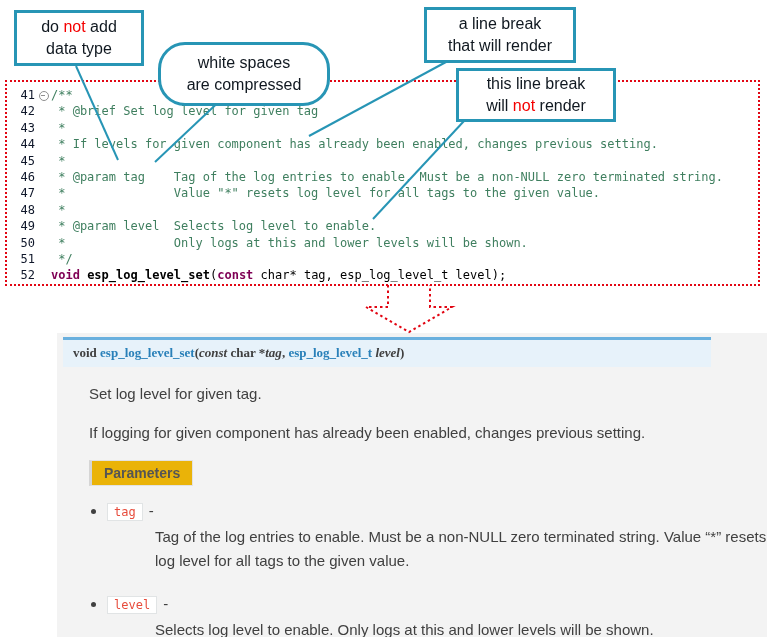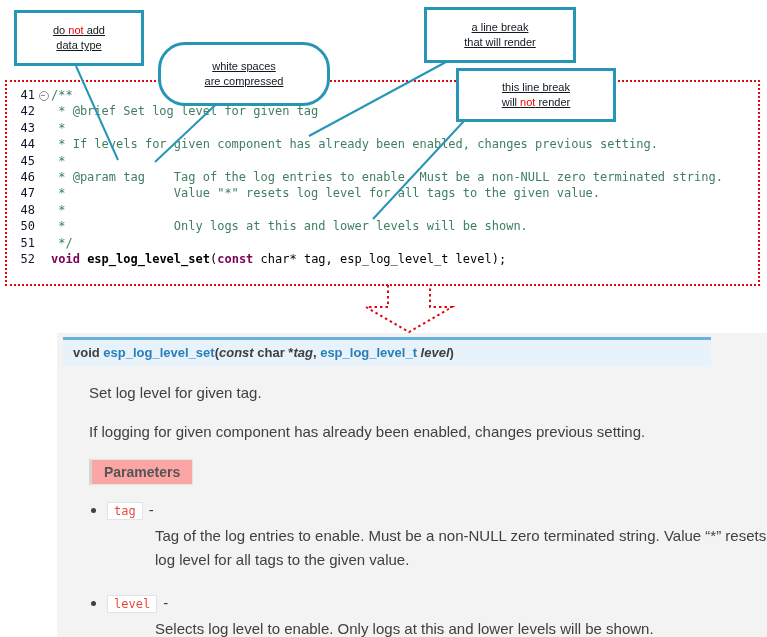--- a/index.html
+++ b/index.html
@@ -3,21 +3,21 @@
 <meta charset="utf-8">
 <style>
   html,body { margin:0; padding:0; background:#fff; }
   .stage { position:relative; width:767px; height:637px; background:#fff;
            font-family:"Liberation Sans", sans-serif; overflow:hidden; }
 
   
   .callout { position:absolute; box-sizing:border-box; background:#fff;
              border:3px solid #2795b5; z-index:3; display:flex; flex-direction:column;
              justify-content:center; align-items:center; text-align:center;
-             font-size:11px; color:#101820; line-height:1.4;text-decoration:underline; }
+             font-size:16px; color:#101820; line-height:1.4; }
   .callout .red { color:#f40000; }
   .c1 { left:14px;  top:10px; width:130px; height:56px; }
   .c2 { left:158px; top:42px; width:172px; height:64px;border-radius:27px; }
   .c3 { left:424px; top:7px;  width:152px; height:56px; }
   .c4 { left:408px; top:68px; width:160px; height:54px;margin-left:48px; }
 
   
   .overlay { position:absolute; left:0; top:0; z-index:2; pointer-events:none; }
 
   
@@ -33,27 +33,27 @@
                         width:4px; height:1px; background:#8f8f8f; }
   .ctext { white-space:pre; color:#000; }
   .comment { color:#3F7F5F; }
   .kw { color:#7f0055; font-weight:bold; }
   .fname { color:#000; font-weight:bold; }
 
   
   .docs { position:absolute; left:57px; top:333px; width:710px; height:304px;
           background:#f3f3f3; z-index:0; color:#404040; }
   .sig { margin:4px 56px 0 6px; background:#e7f2fa; border-top:3px solid #6ab0de;
-         padding:5px 10px 6px; font-family:Liberation Sans, sans-serif;
+         padding:5px 10px 6px; font-family:Liberation Serif, serif;
          font-size:13px; font-weight:bold; color:#404040; }
   .sig span { white-space:pre; }
   .sig-name, .sig-type { color:#2980b9; }
   .sig-kw, .sig-arg { font-style:italic; }
   .dpara { margin:16px 40px 0 32px; font-size:15px; line-height:1.5; }
-  .params-label { display:inline-block; margin:16px 0 0 32px; background:#fca5a5;
+  .params-label { display:inline-block; margin:16px 0 0 32px; background:#eab308;
                   border:1px solid #e2e2e2; border-left:3px solid #d5d5d5;
                   padding:4px 12px; font-size:14px; font-weight:bold; color:#555; }
   .plist { margin:16px 0 0 30px; padding:0 0 0 20px; list-style:disc; }
   .plist li { margin-bottom:22px; font-size:15px; color:#404040; }
   .pl-head { margin-bottom:6px; }
   .lit { font-family:"DejaVu Sans Mono", monospace; font-size:12px; color:#e74c3c;
          background:#fff; border:1px solid #e1e4e5; padding:1px 6px; }
   .dash { margin-left:6px; }
   .pl-desc { width:625px; line-height:1.6;margin-left:48px; }
 </style>
@@ -124,20 +124,25 @@
         <span class="lnum">47</span>
         <span class="foldslot"></span>
         <span class="ctext comment"> *               Value "*" resets log level for all tags to the given value.</span>
       </div>
     <div class="crow">
         <span class="lnum">48</span>
         <span class="foldslot"></span>
         <span class="ctext comment"> *</span>
       </div>
     <div class="crow">
+        <span class="lnum">49</span>
+        <span class="foldslot"></span>
+        <span class="ctext comment"> * @param level  Selects log level to enable.</span>
+      </div>
+    <div class="crow">
         <span class="lnum">50</span>
         <span class="foldslot"></span>
         <span class="ctext comment"> *               Only logs at this and lower levels will be shown.</span>
       </div>
     <div class="crow">
         <span class="lnum">51</span>
         <span class="foldslot"></span>
         <span class="ctext comment"> */</span>
       </div>
     <div class="crow">

